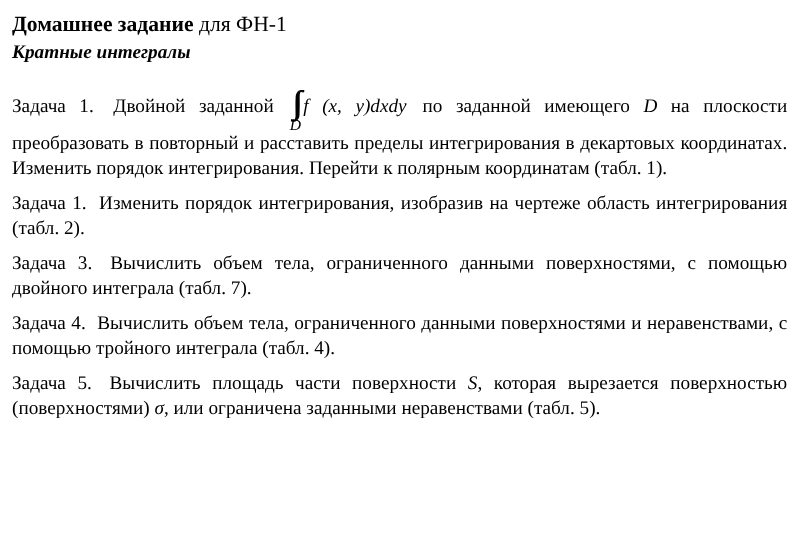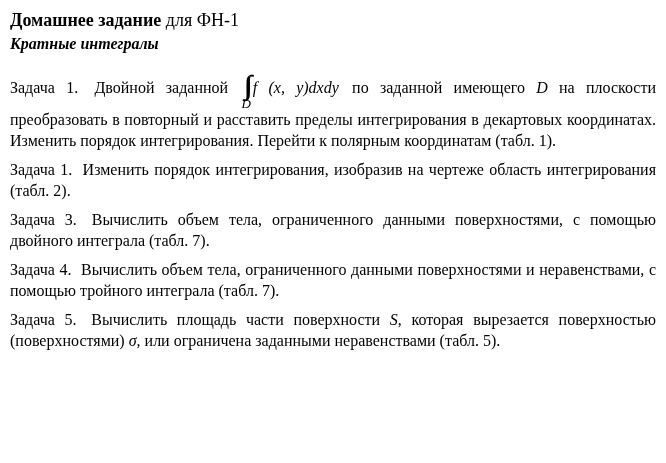--- a/index.html
+++ b/index.html
@@ -71,21 +71,21 @@
     <span>Изменить порядок интегрирования, изобразив на чертеже область интегрирования (табл. 2).</span>
   </p>
 
   <p class="task">
     <span class="task-label">Задача 3.</span>
     <span>Вычислить объем тела, ограниченного данными поверхностями, с помощью двойного интеграла (табл. 7).</span>
   </p>
 
   <p class="task">
     <span class="task-label">Задача 4.</span>
-    <span>Вычислить объем тела, ограниченного данными поверхностями и неравенствами, с помощью тройного интеграла (табл. 7).</span>
+    <span>Вычислить объем тела, ограниченного данными поверхностями и неравенствами, с помощью тройного интеграла (табл. 4).</span>
   </p>
 
   <p class="task">
     <span class="task-label">Задача 5.</span>
     <span>Вычислить площадь части поверхности</span>
     <span class="math">S</span><span>, которая вырезается поверхностью (поверхностями)</span>
     <span class="math">σ</span><span>, или ограничена заданными неравенствами (табл. 5).</span>
   </p>
 
 

